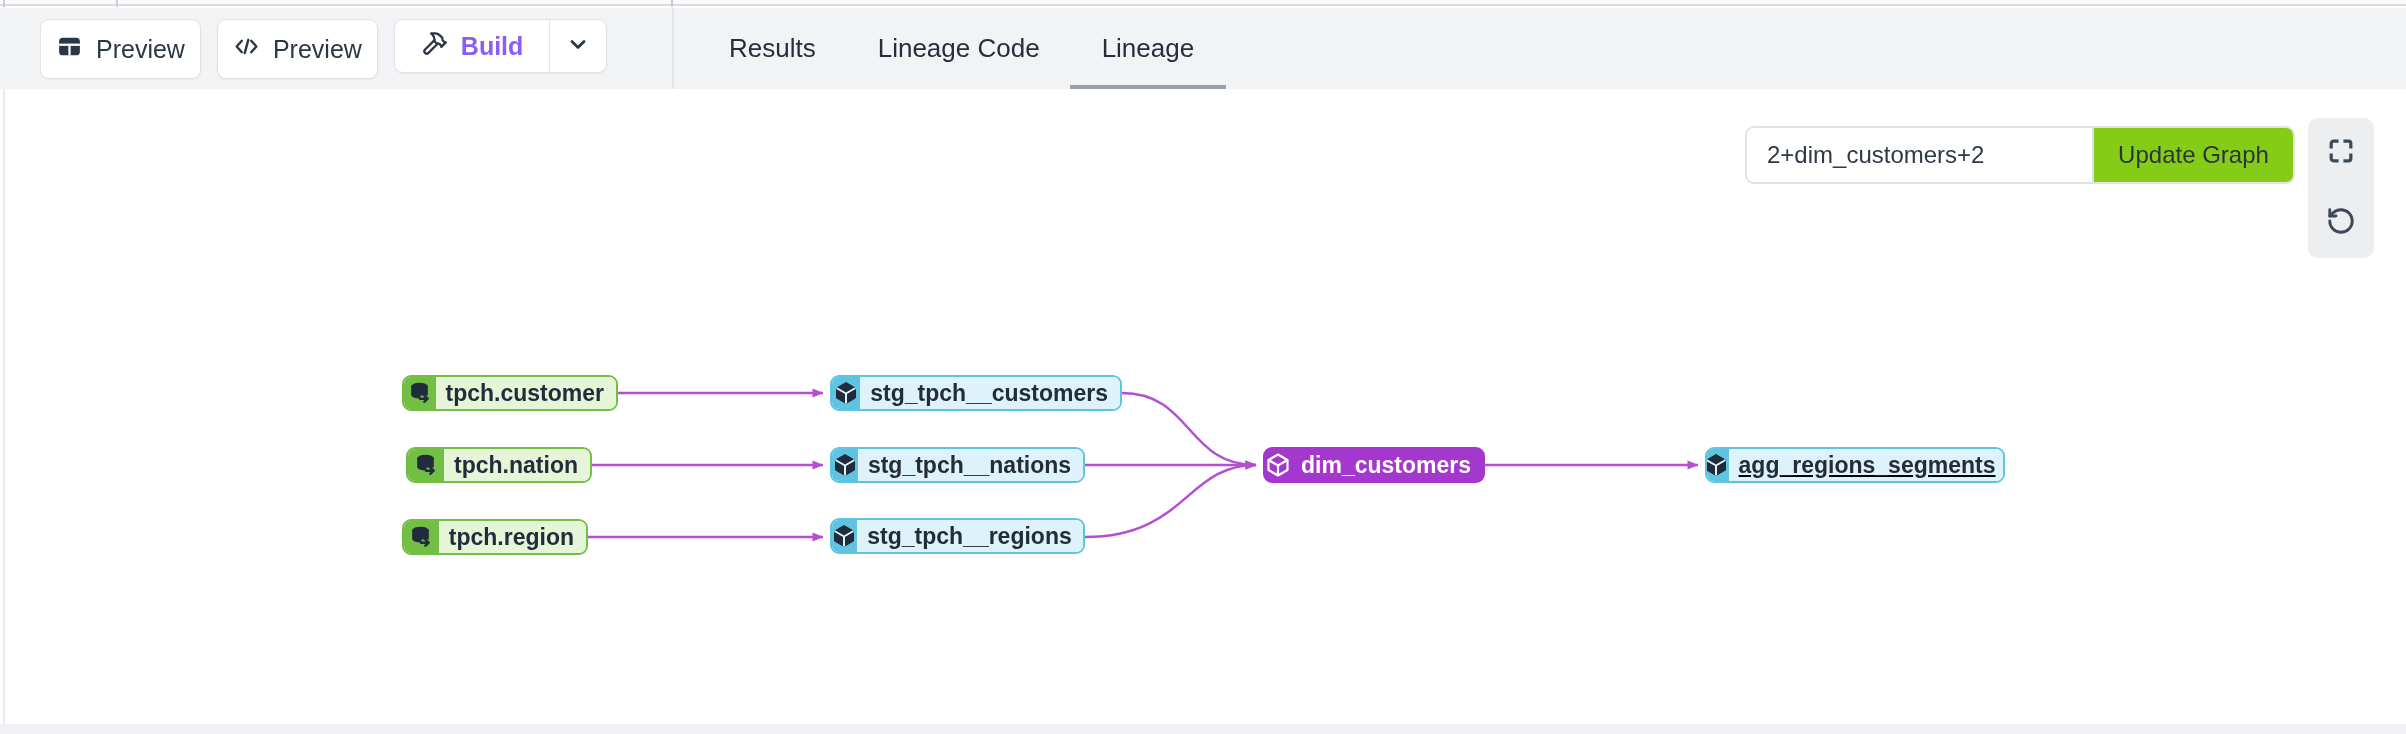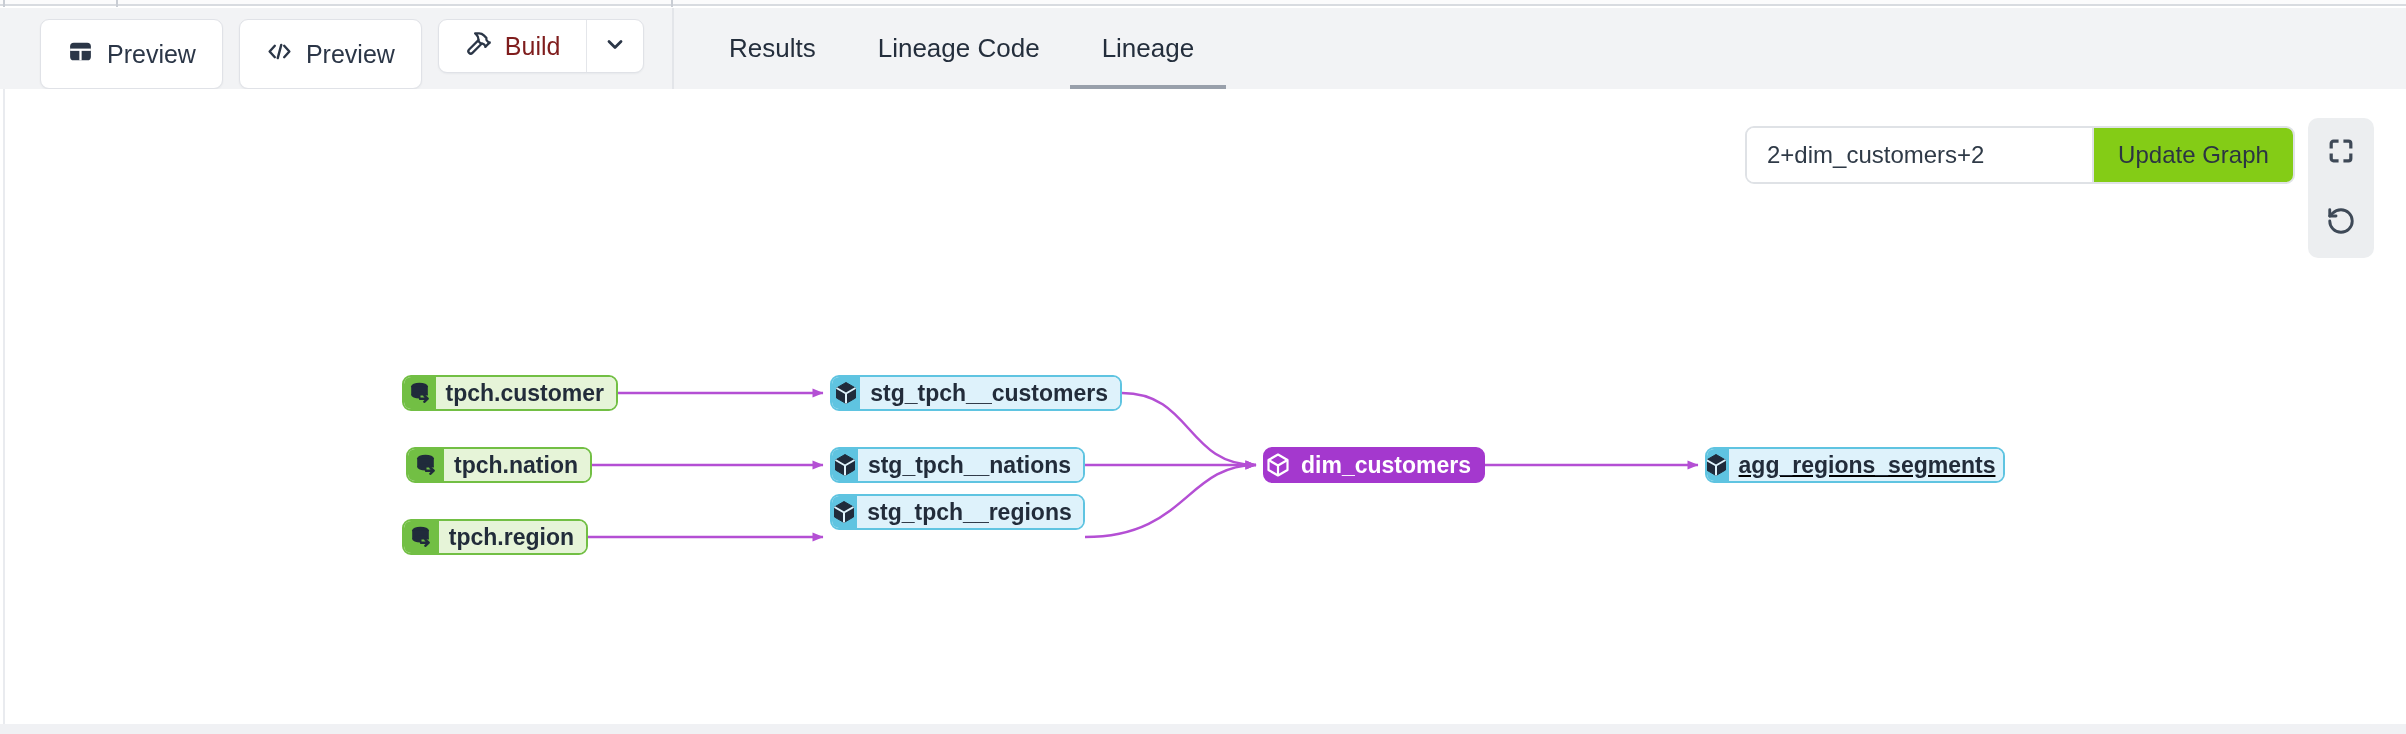--- a/index.html
+++ b/index.html
@@ -11,28 +11,28 @@
   .top-strip { position: absolute; left: 0; top: 0; width: 2406px; height: 6px;
     background: #fbfbfc; border-bottom: 2px solid #d8dbe0; }
   .top-strip .tick { position: absolute; top: 0; width: 2px; height: 7px; background: #c9cdd4; }
   .tick-a { left: 3px; } .tick-b { left: 116px; } .tick-c { left: 671px; }
 
   
   .toolbar { position: absolute; left: 0; top: 8px; width: 2406px; height: 81px; background: #f2f3f5; }
   .toolbar-divider { position: absolute; left: 672px; top: 0; width: 2px; height: 81px; background: #e3e5e9; }
 
   .btn-row { position: absolute; left: 40px; top: 11px; display: flex; gap: 16px; }
-  .btn { height: 70px; background: #ffffff; border: 1px solid #e0e2e7; border-radius: 9px;
-    display: flex; align-items: center; gap: 13px; padding: 0 26px; cursor: pointer;
+  .btn { height: 60px; background: #ffffff; border: 1px solid #e0e2e7; border-radius: 9px;
+    display: flex; align-items: center; gap: 13px; padding: 0 15px; cursor: pointer;
     color: #2b3647; font-size: 25px; font-weight: 400; box-shadow: 0 1px 2px rgba(20,30,50,0.05); }
   .btn svg { flex: 0 0 auto; }
   .btn-group { height: 54px; background: #ffffff; border: 1px solid #e0e2e7; border-radius: 9px;
     display: flex; align-items: stretch; box-shadow: 0 1px 2px rgba(20,30,50,0.05); }
   .btn-group .main { display: flex; align-items: center; gap: 13px; padding: 0 26px;
-    color: #7f1d1d; font-size: 25px; cursor: pointer; }
+    color: #8b5cf6; font-size: 25px; cursor: pointer; font-weight: bold; }
   .btn-group .sep { width: 1px; background: #e4e6ea; margin: 0; }
   .btn-group .drop { width: 56px; display: flex; align-items: center; justify-content: center; cursor: pointer; }
 
   
   .tabs { position: absolute; left: 727px; top: 0; height: 81px; display: flex; gap: 58px; }
   .tab { position: relative; height: 81px; display: flex; align-items: center;
     color: #242e3c; font-size: 26px; cursor: pointer; padding: 0 2px; }
   .tab.active::after { content: ""; position: absolute; left: -30px; right: -30px; bottom: -1px;
     height: 5px; background: #99a0ab; }
 
@@ -73,21 +73,21 @@
   .node.mdl .nlabel { background: #def2fb; }
   .node.sel { border: 2px solid #a438ce; background: #a438ce; }
   .node.sel .nicon { background: #a438ce; }
   .node.sel .nlabel { background: #a438ce; color: #ffffff; }
 
   .n1 { left: 402px; top: 375px; width: 216px; }
   .n2 { left: 406px; top: 447px; width: 186px; }
   .n3 { left: 402px; top: 519px; width: 186px; }
   .n4 { left: 830px; top: 375px; width: 292px; }
   .n5 { left: 830px; top: 447px; width: 255px; }
-  .n6 { left: 830px; top: 494px; width: 255px; }
+  .n6 { left: 830px; top: 518px; width: 255px; }
   .n7 { left: 1263px; top: 447px; width: 222px; }
   .n8 { left: 1705px; top: 447px; width: 300px; text-decoration: underline; }
 </style>
 </head>
 <body>
 
 <div class="page">
 
   <div class="top-strip">
     <div class="tick tick-a"></div>

